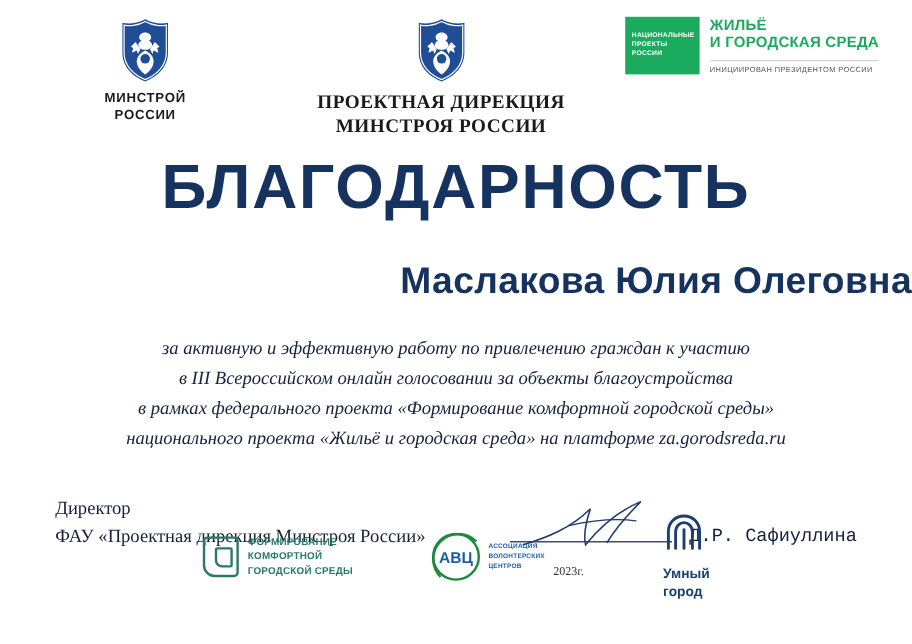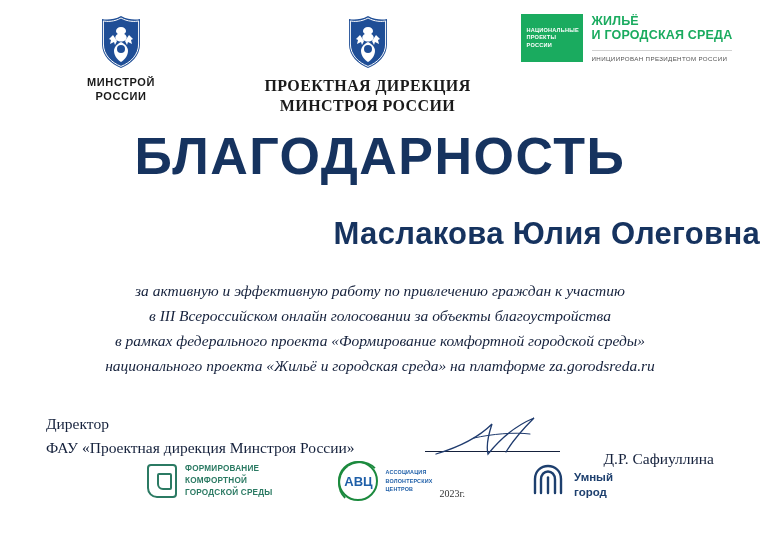--- a/index.html
+++ b/index.html
@@ -149,22 +149,22 @@
   }
   .sig-left {
     font-family: "Liberation Serif", serif;
     font-size: 15.5px;
     line-height: 1.55;
     color: #15213c;
   }
   .sig-name {
     position: absolute;
     right: 46px;
-    bottom: 6px;
-    font-family: Liberation Serif, serif;
+    bottom: 18px;
+    font-family: Liberation Mono, monospace;
     font-size: 15.5px;
     color: #15213c;
     text-align: center;
   }
   .sig-line {
     position: absolute;
     left: 425px;
     bottom: 22px;
     width: 135px;
     height: 1px;
@@ -268,22 +268,23 @@
   .avc-year {
     margin-top: 24px;
     font-size: 10px;
     color: #333;
     font-family: "Liberation Serif", serif;
     text-align: left;
   }
 
   .smart-logo {
     display: flex;
-    align-items: flex-end;
+    align-items: flex-start;
     gap: 9px;
+    flex-direction: column;
   }
   .smart-mark {
     width: 34px;
     height: 36px;
   }
   .smart-text {
     font-size: 11.5px;
     font-weight: bold;
     color: #1d3f6e;
     line-height: 1.25;

